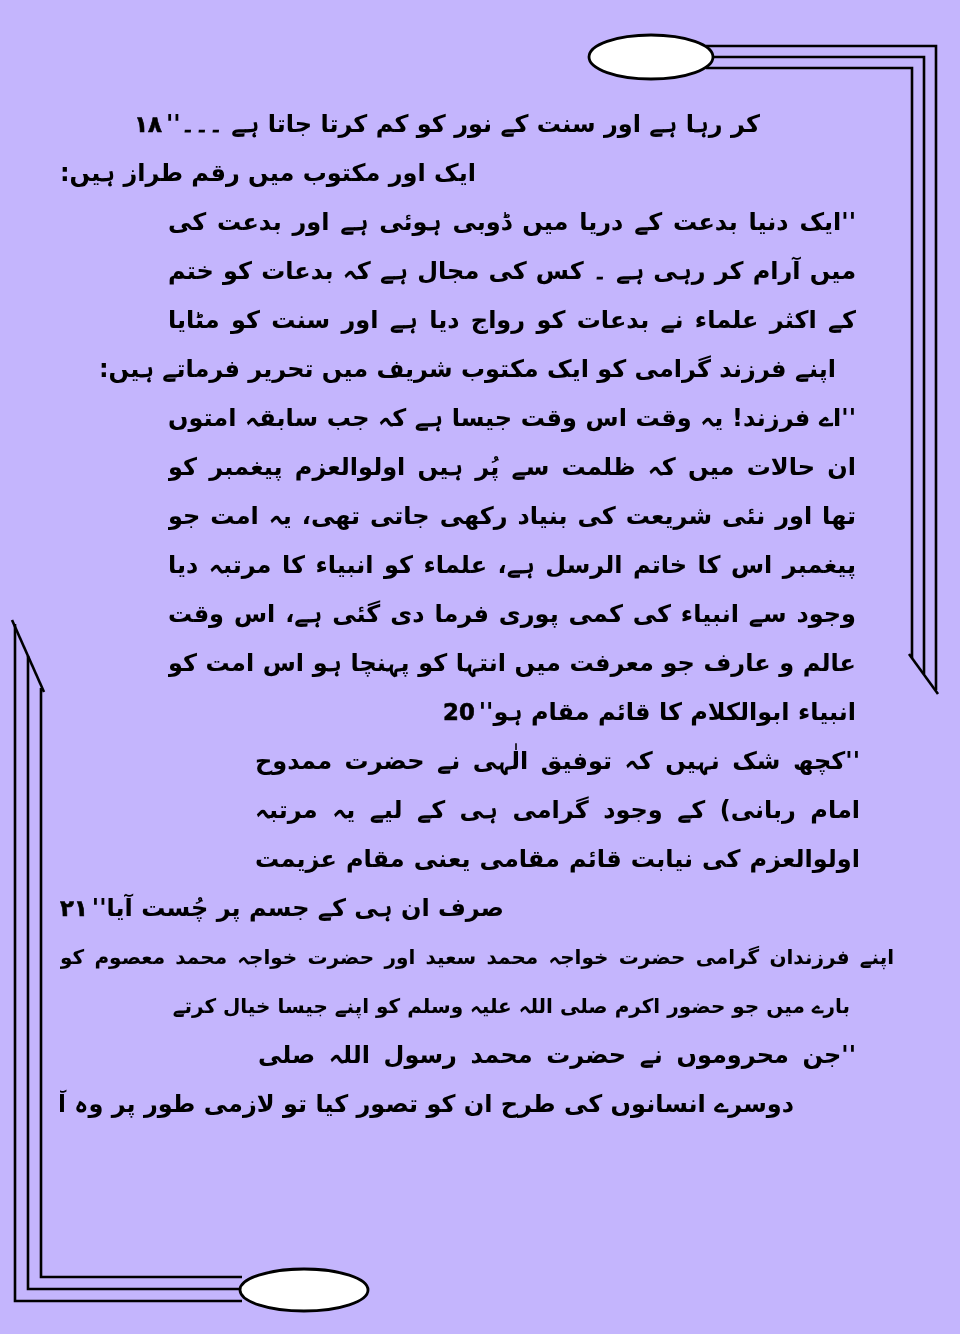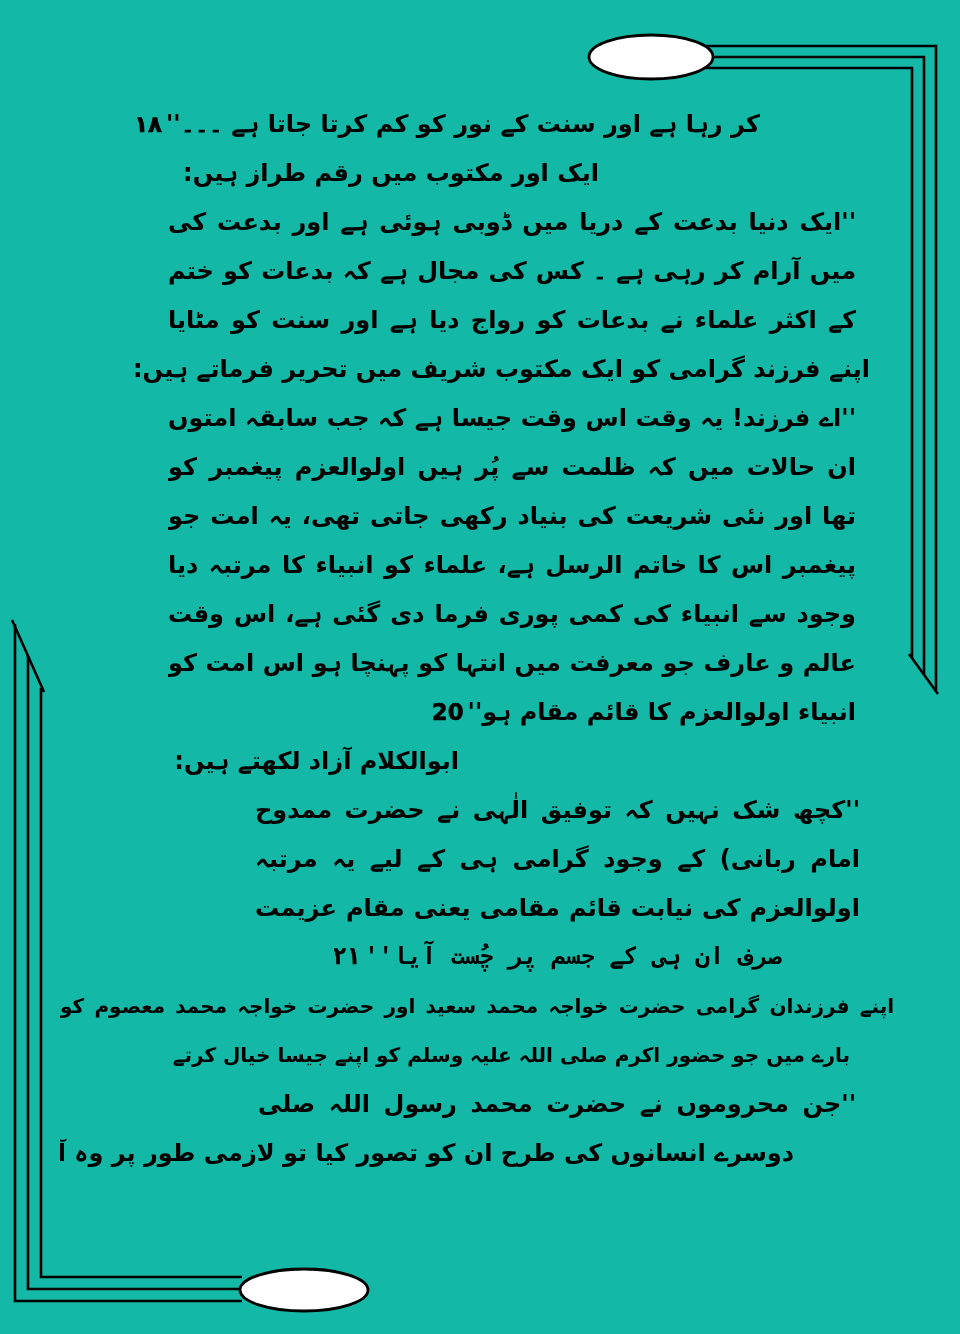--- a/index.html
+++ b/index.html
@@ -5,21 +5,21 @@
   html, body {
     margin: 0;
     padding: 0;
     background: #e8e8e8;
   }
   .page {
     position: relative;
     width: 960px;
     height: 1334px;
     margin: 0 auto;
-    background: #14b8a6;
+    background: #c4b5fd;
     overflow: hidden;
     font-family: "DejaVu Sans", sans-serif;
     color: #000;
   }
   .border-svg {
     position: absolute;
     top: 0;
     left: 0;
     width: 960px;
     height: 1334px;
@@ -42,27 +42,27 @@
     white-space: nowrap;
   }
   .line .ref {
     font-weight: 900;
     font-size: 0.95em;
     padding-right: 4px;
     -webkit-text-stroke: 0.6px #000;
   }
   
   .center     { text-align: center; margin-right: 120px; margin-left: 60px; white-space: nowrap; }
-  .intro-far  { text-align: right;  margin-right: 295px; }
-  .intro      { text-align: right;  margin-right: 24px; }
+  .intro-far  { text-align: left;  margin-right: 295px; }
+  .intro      { text-align: right;  margin-right: 58px; }
   .intro-left { text-align: right;  margin-right: 435px; }
   .quote      { text-align: justify; text-align-last: justify; margin-right: 38px; margin-left: 108px; white-space: normal; }
   .quote-end  { text-align: right;  margin-right: 38px;  margin-left: 108px; }
   .quote2     { text-align: justify; text-align-last: justify; margin-right: 34px; margin-left: 195px; white-space: normal; }
-  .quote2-end { text-align: right;  margin-right: 112px; font-family: Liberation Mono, monospace; }
+  .quote2-end { text-align: left;  margin-right: 60px; }
   .wide       { text-align: justify; text-align-last: justify; margin-right: 0;  margin-left: 0;  font-size: 20px; white-space: normal; }
   .wide2      { text-align: right;  margin-right: 44px; margin-left: 105px; font-size: 20px; }
   .quote3     { text-align: justify; text-align-last: justify; margin-right: 38px; margin-left: 198px; white-space: normal; }
   .quote3-end { text-align: right;  margin-right: 100px; }
 </style>
 </head>
 <body>
 
 <div class="page">
 
@@ -90,22 +90,21 @@
       <div class="line quote"><span>''ایک دنیا بدعت کے دریا میں ڈوبی ہوئی ہے اور بدعت کی تاریکیوں</span></div>
       <div class="line quote"><span>میں آرام کر رہی ہے ۔ کس کی مجال ہے کہ بدعات کو ختم کرنے کے</span></div>
       <div class="line quote"><span>کے اکثر علماء نے بدعات کو رواج دیا ہے اور سنت کو مٹایا ہے''</span></div>
       <div class="line intro"><span>اپنے فرزند گرامی کو ایک مکتوب شریف میں تحریر فرماتے ہیں:</span></div>
       <div class="line quote"><span>''اے فرزند! یہ وقت اس وقت جیسا ہے کہ جب سابقہ امتوں میں</span></div>
       <div class="line quote"><span>ان حالات میں کہ ظلمت سے پُر ہیں اولوالعزم پیغمبر کو مبعوث کیا جاتا</span></div>
       <div class="line quote"><span>تھا اور نئی شریعت کی بنیاد رکھی جاتی تھی، یہ امت جو خیر الامم ہے اور</span></div>
       <div class="line quote"><span>پیغمبر اس کا خاتم الرسل ہے، علماء کو انبیاء کا مرتبہ دیا گیا اور علماء کے</span></div>
       <div class="line quote"><span>وجود سے انبیاء کی کمی پوری فرما دی گئی ہے، اس وقت (ایسا)</span></div>
       <div class="line quote"><span>عالم و عارف جو معرفت میں انتہا کو پہنچا ہو اس امت کو درکار ہے جو</span></div>
-      <div class="line quote-end"><span>انبیاء اولوالعزم کا قائم مقام ہو''</span><span class="ref">20</span></div>
-      <div class="line intro-left"><span>ابوالکلام آزاد لکھتے ہیں:</span></div>
+      <div class="line quote-end"><span>انبیاء ابوالکلام کا قائم مقام ہو''</span><span class="ref">20</span></div>
       <div class="line quote2"><span>''کچھ شک نہیں کہ توفیق الٰہی نے حضرت ممدوح (حضرت</span></div>
       <div class="line quote2"><span>امام ربانی) کے وجود گرامی ہی کے لیے یہ مرتبہ خاص کر دیا تھا، انبیاء</span></div>
       <div class="line quote2"><span>اولوالعزم کی نیابت قائم مقامی یعنی مقام عزیمت و دعوت کا خلعت</span></div>
       <div class="line quote2-end"><span>صرف ان ہی کے جسم پر چُست آیا''</span><span class="ref">۲۱</span></div>
       <div class="line wide"><span>اپنے فرزندان گرامی حضرت خواجہ محمد سعید اور حضرت خواجہ محمد معصوم کو ایک مکتوب میں ان لوگوں کے</span></div>
       <div class="line wide2"><span>بارے میں جو حضور اکرم صلی اللہ علیہ وسلم کو اپنے جیسا خیال کرتے ہیں، تحریر فرماتے ہیں:</span></div>
       <div class="line quote3"><span>''جن محروموں نے حضرت محمد رسول اللہ صلی اللہ علیہ وسلم کو بشر کہا اور</span></div>
       <div class="line quote3-end"><span>دوسرے انسانوں کی طرح ان کو تصور کیا تو لازمی طور پر وہ آپ کے</span></div>
     </div>
 

